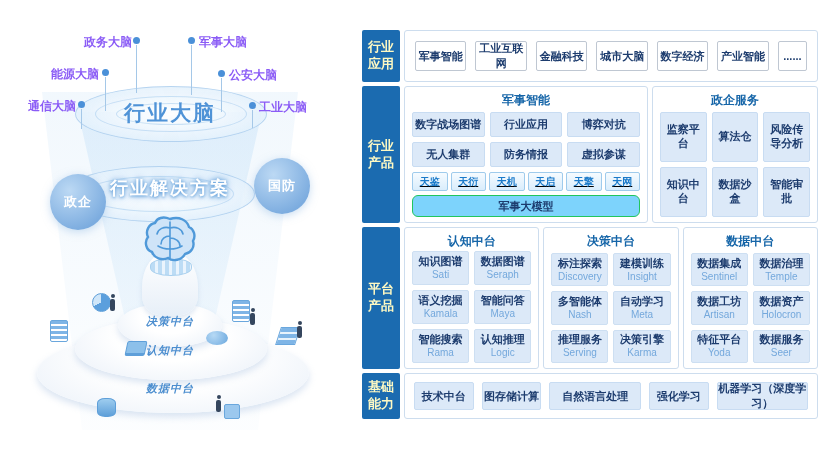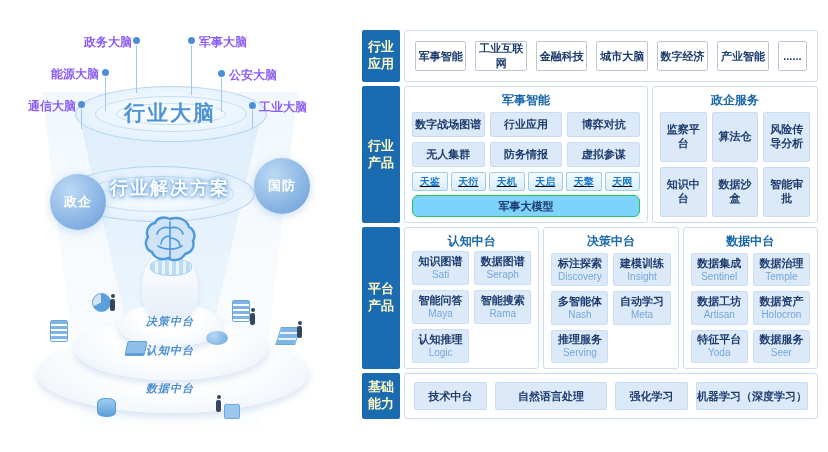--- a/index.html
+++ b/index.html
@@ -203,20 +203,24 @@
         <div class="plat-grid" style="margin-top:1px;">
           <div class="card">
               <span class="zh">知识图谱</span>
               <span class="en">Sati</span>
             </div>
           <div class="card">
               <span class="zh">数据图谱</span>
               <span class="en">Seraph</span>
             </div>
           <div class="card">
+              <span class="zh">语义挖掘</span>
+              <span class="en">Kamala</span>
+            </div>
+          <div class="card">
               <span class="zh">智能问答</span>
               <span class="en">Maya</span>
             </div>
           <div class="card">
               <span class="zh">智能搜索</span>
               <span class="en">Rama</span>
             </div>
           <div class="card">
               <span class="zh">认知推理</span>
               <span class="en">Logic</span>
@@ -240,20 +244,24 @@
               <span class="en">Nash</span>
             </div>
           <div class="card">
               <span class="zh">自动学习</span>
               <span class="en">Meta</span>
             </div>
           <div class="card">
               <span class="zh">推理服务</span>
               <span class="en">Serving</span>
             </div>
+          <div class="card">
+              <span class="zh">决策引擎</span>
+              <span class="en">Karma</span>
+            </div>
         </div>
       </div>
 
       <div class="panel">
         <div class="ptitle">数据中台</div>
         <div class="plat-grid" style="margin-top:3px;">
           <div class="card">
               <span class="zh">数据集成</span>
               <span class="en">Sentinel</span>
             </div>
@@ -280,20 +288,21 @@
         </div>
       </div>
     </div>
 
     <div class="row" style="flex:0 0 46px;">
       <div class="side">
           <span>基础能力</span>
         </div>
       <div class="panel base-panel">
         <div class="btn lite">技术中台</div>
+        <div class="btn lite">图存储计算</div>
         <div class="btn lite wide">自然语言处理</div>
         <div class="btn lite">强化学习</div>
         <div class="btn lite wide">机器学习（深度学习）</div>
       </div>
     </div>
 
   </div>
 </div>
 
 </body></html>

